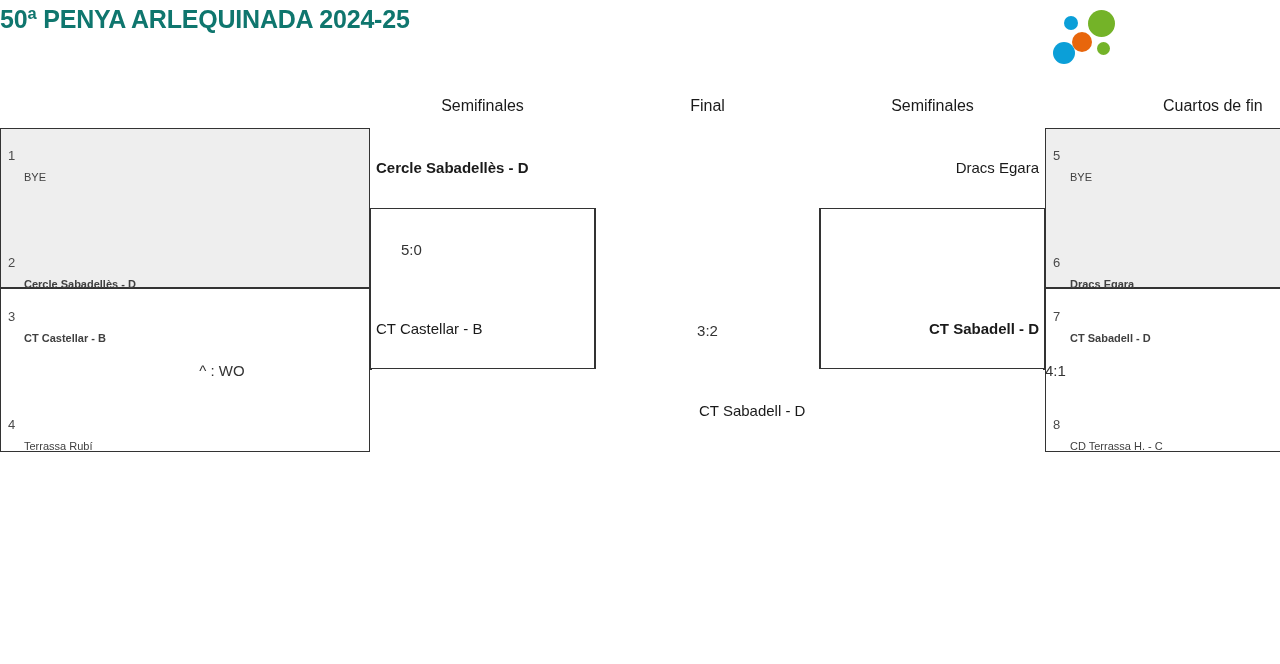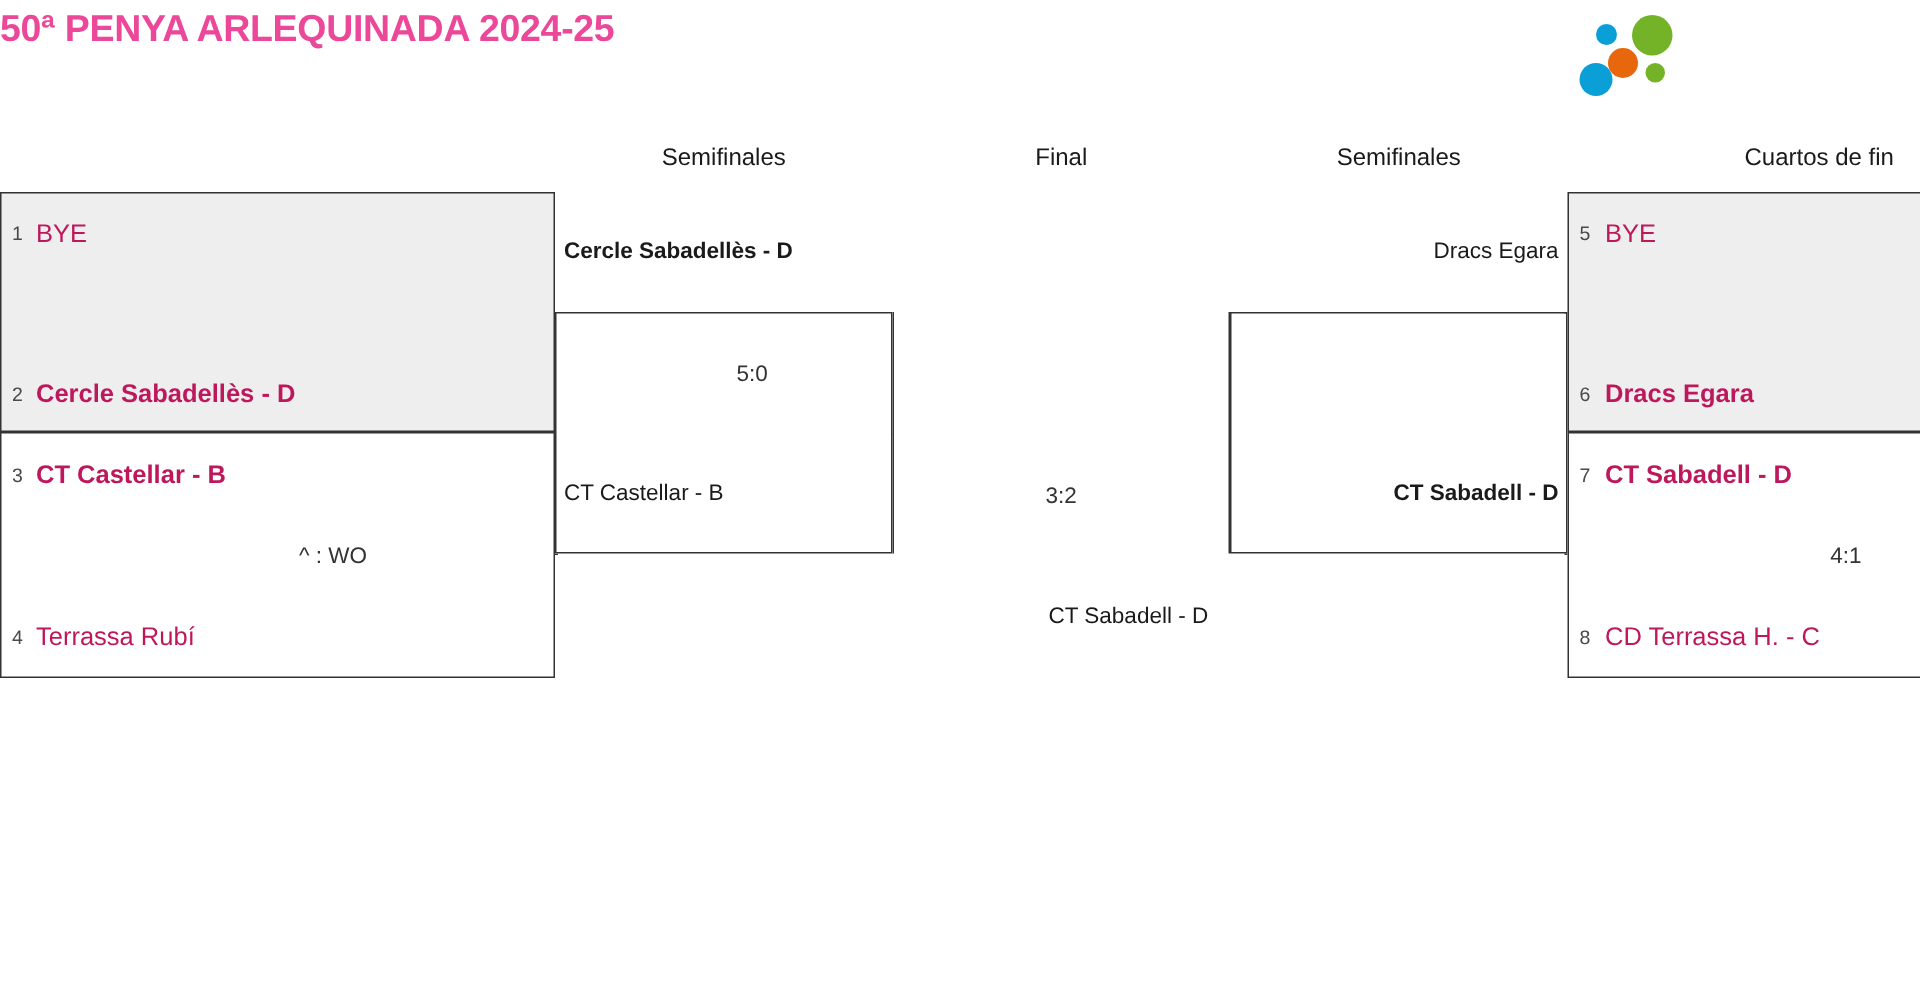--- a/index.html
+++ b/index.html
@@ -25,21 +25,21 @@
   #title-block {
     position: absolute;
     left: 0; top: 4px;
   }
   .title-line {
     font-size: 25px;
     font-weight: bold;
     line-height: 30px;
     letter-spacing: -0.2px;
     white-space: nowrap;
-    color: #ec4899;
+    color: #0f766e;
   }
   #logo {
     position: absolute;
     right: 4px; top: 6px;
     width: 232px; height: 60px;
   }
   #logo-dots { position: absolute; left: 6px; top: 4px; width: 78px; height: 54px; }
   .dot { position: absolute; border-radius: 50%; }
   #logo-wordmark {
     position: absolute;
@@ -72,24 +72,25 @@
   .match-box.shaded { background: #eeeeee; }
 
   .seed {
     position: absolute;
     font-size: 13px;
     line-height: 16px;
     color: #4a4a4a;
   }
   .team {
     position: absolute;
-    font-size: 17px;
+    font-size: 11px;
     line-height: 18px;
     white-space: nowrap;
-    color: #be185d;
+    color: #404040;
+    margin-top: 21px;
   }
   .team.winner { font-weight: bold; }
   .score {
     position: absolute;
     font-size: 15px;
     line-height: 18px;
     white-space: nowrap;
     color: #333333;
   }
 
@@ -147,21 +148,21 @@
   <div class="team winner" style="left:24px; top:224px;">CT Castellar - B</div>
   <div class="score" style="left:0px; top:278px; width:444px; text-align:center;">^ : WO</div>
   <div class="seed" style="left:8px;  top:333px;">4</div>
   <div class="team" style="left:24px; top:332px;">Terrassa Rubí</div>
 
   <div class="connector conn-h" style="left:370px; top:124px; width:2px;"></div>
   <div class="connector conn-h" style="left:370px; top:285px; width:2px;"></div>
 
   <div class="advance-label winner" style="left:376px; top:75px;">Cercle Sabadellès - D</div>
   <div class="match-box" style="left:370px; top:124px; width:225px; height:161px;"></div>
-  <div class="score" style="left:370px; top:157px; width:225px; text-align:center;padding-left:19px;">5:0</div>
+  <div class="score" style="left:382px; top:157px; width:225px; text-align:left;padding-left:19px;">5:0</div>
   <div class="advance-label" style="left:376px; top:236px;">CT Castellar - B</div>
 
   <div class="connector conn-h" style="left:595px; top:205px; width:2px;"></div>
 
   <div class="advance-label winner" style="left:601px; top:157px;">Cercle Sabadellès - D</div>
   <div class="match-box" style="left:595px; top:124px; width:225px; height:161px; border-left:1px solid #333; border-right:1px solid #333; border-top:none; border-bottom:none;"></div>
   <div class="score" style="left:595px; top:238px; width:225px; text-align:center;">3:2</div>
   <div class="advance-label" style="left:699px; top:318px;">CT Sabadell - D</div>
 
   <div class="advance-label right" style="left:695px; top:75px; width:344px;">Dracs Egara</div>
@@ -173,17 +174,17 @@
 
   <div class="match-box shaded" style="left:1045px; top:44px; width:290px; height:160px;"></div>
   <div class="seed" style="left:1053px; top:64px;">5</div>
   <div class="team" style="left:1070px; top:63px;">BYE</div>
   <div class="seed" style="left:1053px; top:171px;">6</div>
   <div class="team winner" style="left:1070px; top:170px;">Dracs Egara</div>
 
   <div class="match-box" style="left:1045px; top:204px; width:290px; height:164px;"></div>
   <div class="seed" style="left:1053px; top:225px;">7</div>
   <div class="team winner" style="left:1070px; top:224px;">CT Sabadell - D</div>
-  <div class="score" style="left:1045px; top:278px; width:196px; text-align:right;">4:1</div>
+  <div class="score" style="left:1045px; top:278px; width:196px; text-align:left;">4:1</div>
   <div class="seed" style="left:1053px; top:333px;">8</div>
   <div class="team" style="left:1070px; top:332px;">CD Terrassa H. - C</div>
 
 </div>
 
 </body></html>

